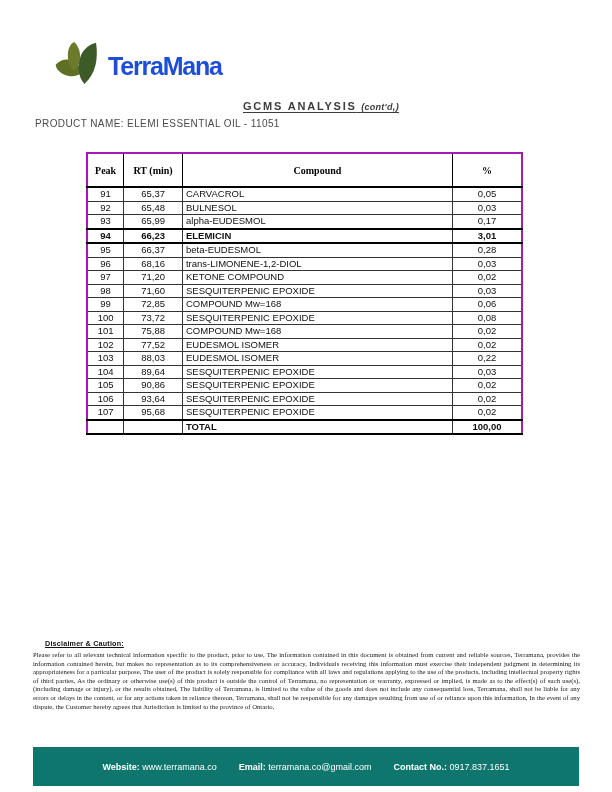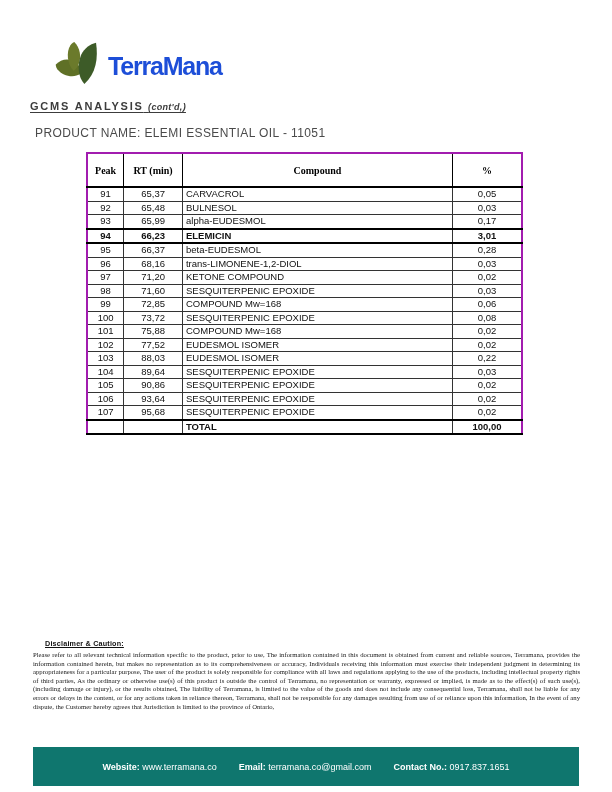--- a/index.html
+++ b/index.html
@@ -20,31 +20,31 @@
     font-size: 25px;
     letter-spacing: -1.2px;
     color: #1d4ed8;
     margin-left: 5px;
     margin-top: 6px;
   }
 
   
   .title-row {
     position: absolute; top: 96px; left: 0; right: 0;
-    text-align: left; padding-left: 30px;
+    text-align: center; padding-left: 30px;
     color: #3c3c3c;
   }
   .title-underline { text-decoration: underline; text-underline-offset: 2px; }
   .title-main { font-size: 11px; font-weight: bold; letter-spacing: 1.8px; }
   .title-suffix { font-size: 9px; font-weight: bold; font-style: italic; letter-spacing: 0.3px; }
 
   
   .product-name {
-    position: absolute; left: 35px; top: 126px;
-    font-size: 12px; letter-spacing: 0.4px;
+    position: absolute; left: 35px; top: 118px;
+    font-size: 10px; letter-spacing: 0.4px;
     color: #4a4a4a;
   }
 
   
   table.gcms {
     position: absolute; left: 86px; top: 152px;
     width: 437px;
     border-collapse: collapse;
     border: 2px solid #a21caf;
   }

